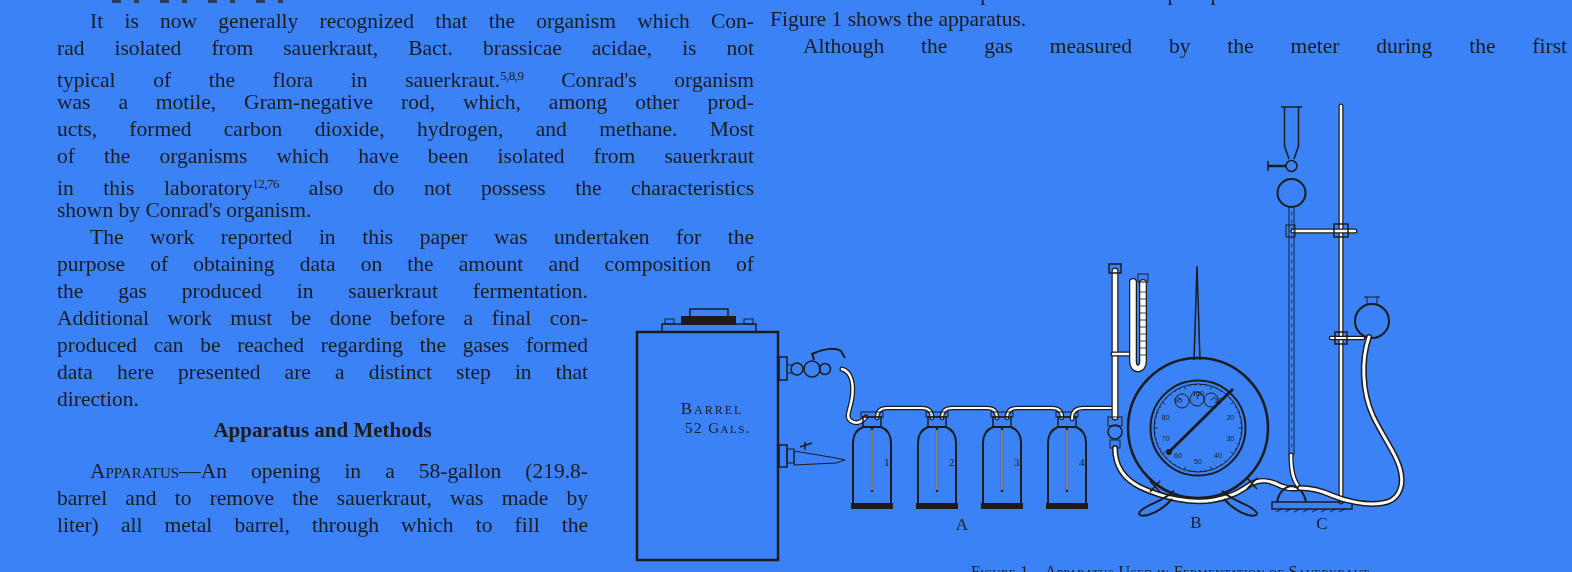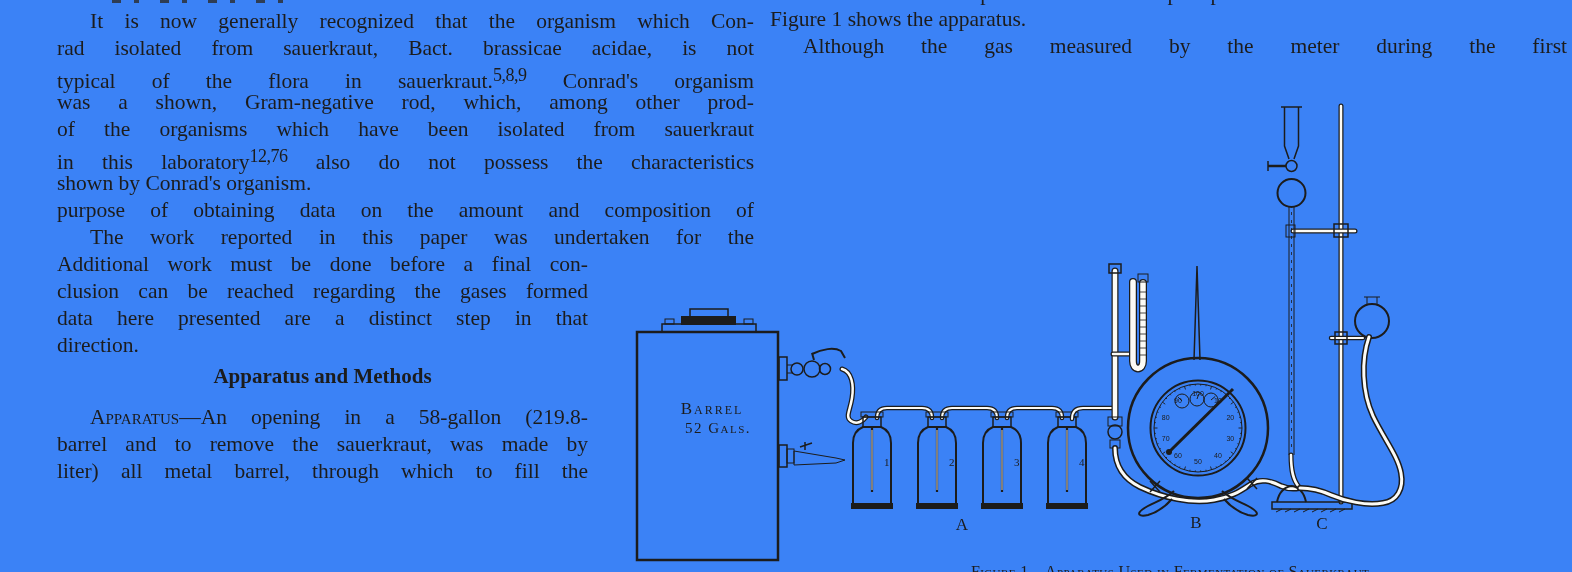--- a/index.html
+++ b/index.html
@@ -7,21 +7,21 @@
         font-family:"Liberation Serif",serif;color:#1c1c1c}
   .col{position:absolute;top:8px}
   .col-left-full{left:57px;width:697px}
   .col-left-narrow{position:static;width:531px}
   .col-right{left:770px;top:6px;width:797px}
   .line{height:27px;line-height:27px;font-size:21.5px;white-space:nowrap;overflow:visible}
   .j{white-space:normal;text-align:justify;text-align-last:justify}
   .ind{text-indent:33px}
   .h{font-weight:bold;text-align:center;text-align-last:center;margin:4px 0 14px;font-size:21px;white-space:normal}
   .it{}
-  .sup{font-size:18px;vertical-align:7px;letter-spacing:-0.5px}
+  .sup{font-size:13px;vertical-align:7px;letter-spacing:-0.5px}
   .sc{font-variant:small-caps}
   
   .sliver{position:absolute;left:770px;top:0;width:797px;height:5px;overflow:hidden}
   .sliver .inner{line-height:27px;font-size:21.5px;margin-top:-20px;text-align:justify;text-align-last:justify;white-space:normal}
   .frag{position:absolute;left:112px;top:0;width:178px;height:3px;opacity:.8;
         background:repeating-linear-gradient(90deg,#2b2b2b 0 9px,transparent 9px 22px,#2b2b2b 22px 27px,transparent 27px 48px)}
   .caption-clip{position:absolute;left:880px;top:561px;width:580px;height:11px;overflow:hidden;text-align:center}
   .caption-clip .inner{font-size:16px;line-height:22px;font-variant:small-caps;letter-spacing:.4px}
   
   .fig{position:absolute;left:600px;top:88px;width:850px;height:484px}
@@ -52,30 +52,32 @@
 
 <div class="page">
 
   <div class="frag"></div>
 
   <div class="col col-left-full">
     <div>
         <div class="line j ind"><span class="">It is now generally recognized that the organism which Con-</span></div>
         <div class="line j"><span class="">rad isolated from sauerkraut, </span><span class="it ">Bact. brassicae acidae</span><span class="">, is not</span></div>
         <div class="line j"><span class="">typical of the flora in sauerkraut.</span><span class="sup ">5,8,9</span><span class=""> Conrad's organism</span></div>
-        <div class="line j"><span class="">was a shown, Gram-negative rod, which, among other prod-</span></div>
+        <div class="line j"><span class="">was a motile, Gram-negative rod, which, among other prod-</span></div>
+        <div class="line j"><span class="">ucts, formed carbon dioxide, hydrogen, and methane. Most</span></div>
         <div class="line j"><span class="">of the organisms which have been isolated from sauerkraut</span></div>
         <div class="line j"><span class="">in this laboratory</span><span class="sup ">12,76</span><span class=""> also do not possess the characteristics</span></div>
         <div class="line"><span class="">shown by Conrad's organism.</span></div>
+        <div class="line j ind"><span class="">The work reported in this paper was undertaken for the</span></div>
         <div class="line j"><span class="">purpose of obtaining data on the amount and composition of</span></div>
-        <div class="line j ind"><span class="">The work reported in this paper was undertaken for the</span></div>
       </div>
     <div class="col-left-narrow">
+        <div class="line j"><span class="">the gas produced in sauerkraut fermentation.</span></div>
         <div class="line j"><span class="">Additional work must be done before a final con-</span></div>
-        <div class="line j"><span class="">clusion can be reached regarding the gases formed</span></div>
+        <div class="line j"><span class="">produced can be reached regarding the gases formed</span></div>
         <div class="line j"><span class="">data here presented are a distinct step in that</span></div>
         <div class="line"><span class="">direction.</span></div>
         <div class="line h"><span class="">Apparatus and Methods</span></div>
         <div class="line j ind"><span class="sc ">Apparatus</span><span class="">—An opening in a 58-gallon (219.8-</span></div>
         <div class="line j"><span class="">barrel and to remove the sauerkraut, was made by</span></div>
         <div class="line j"><span class="">liter) all metal barrel, through which to fill the</span></div>
       </div>
   </div>
 
   <div class="sliver">

